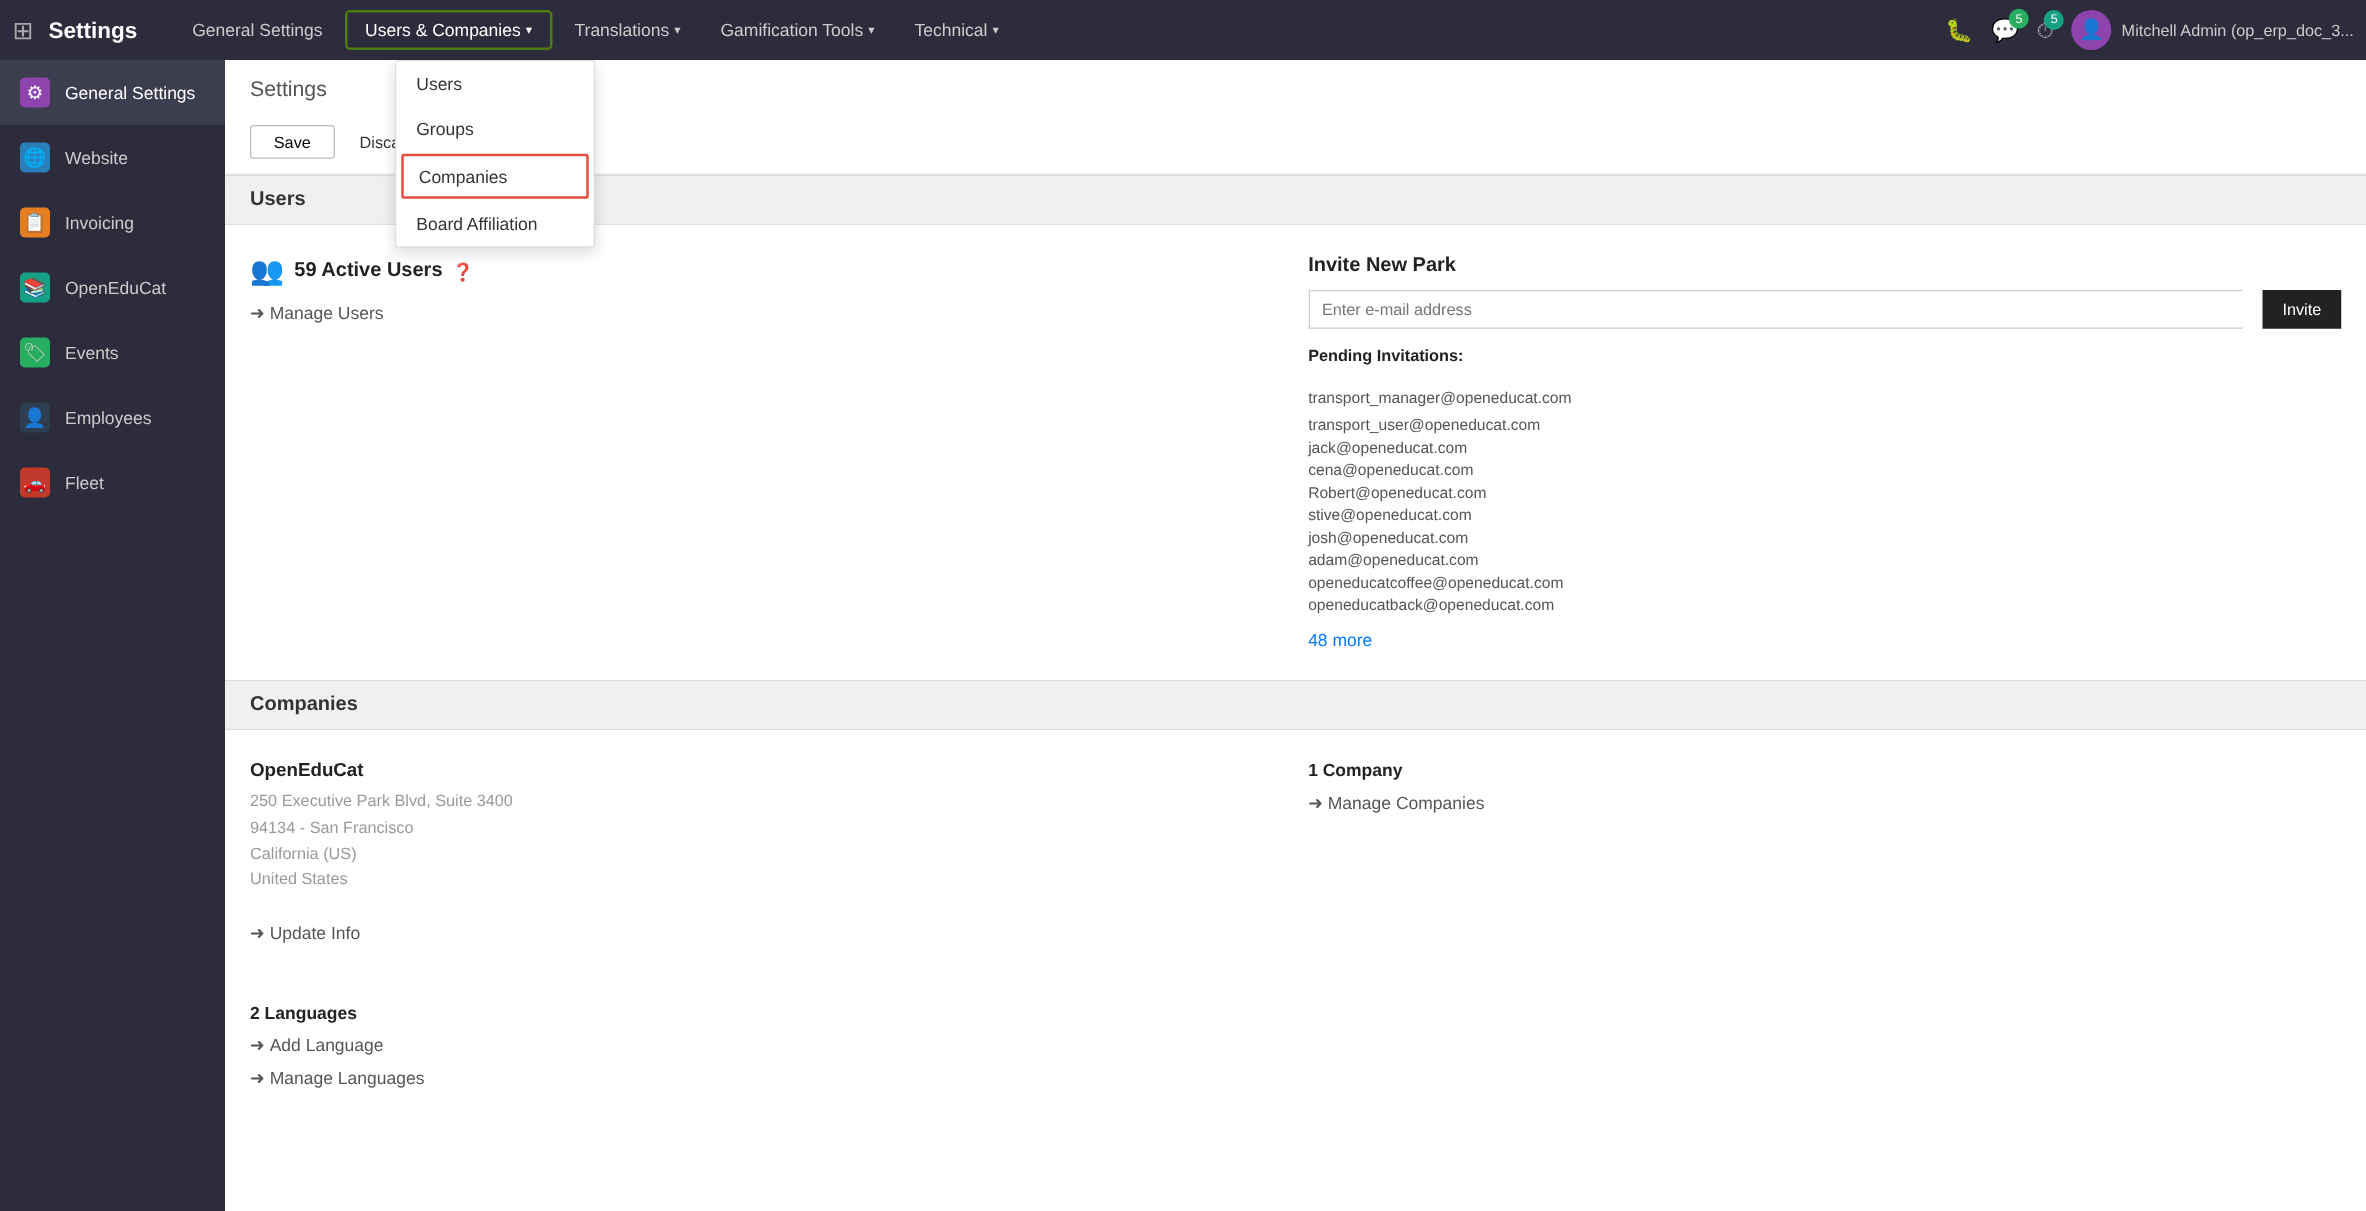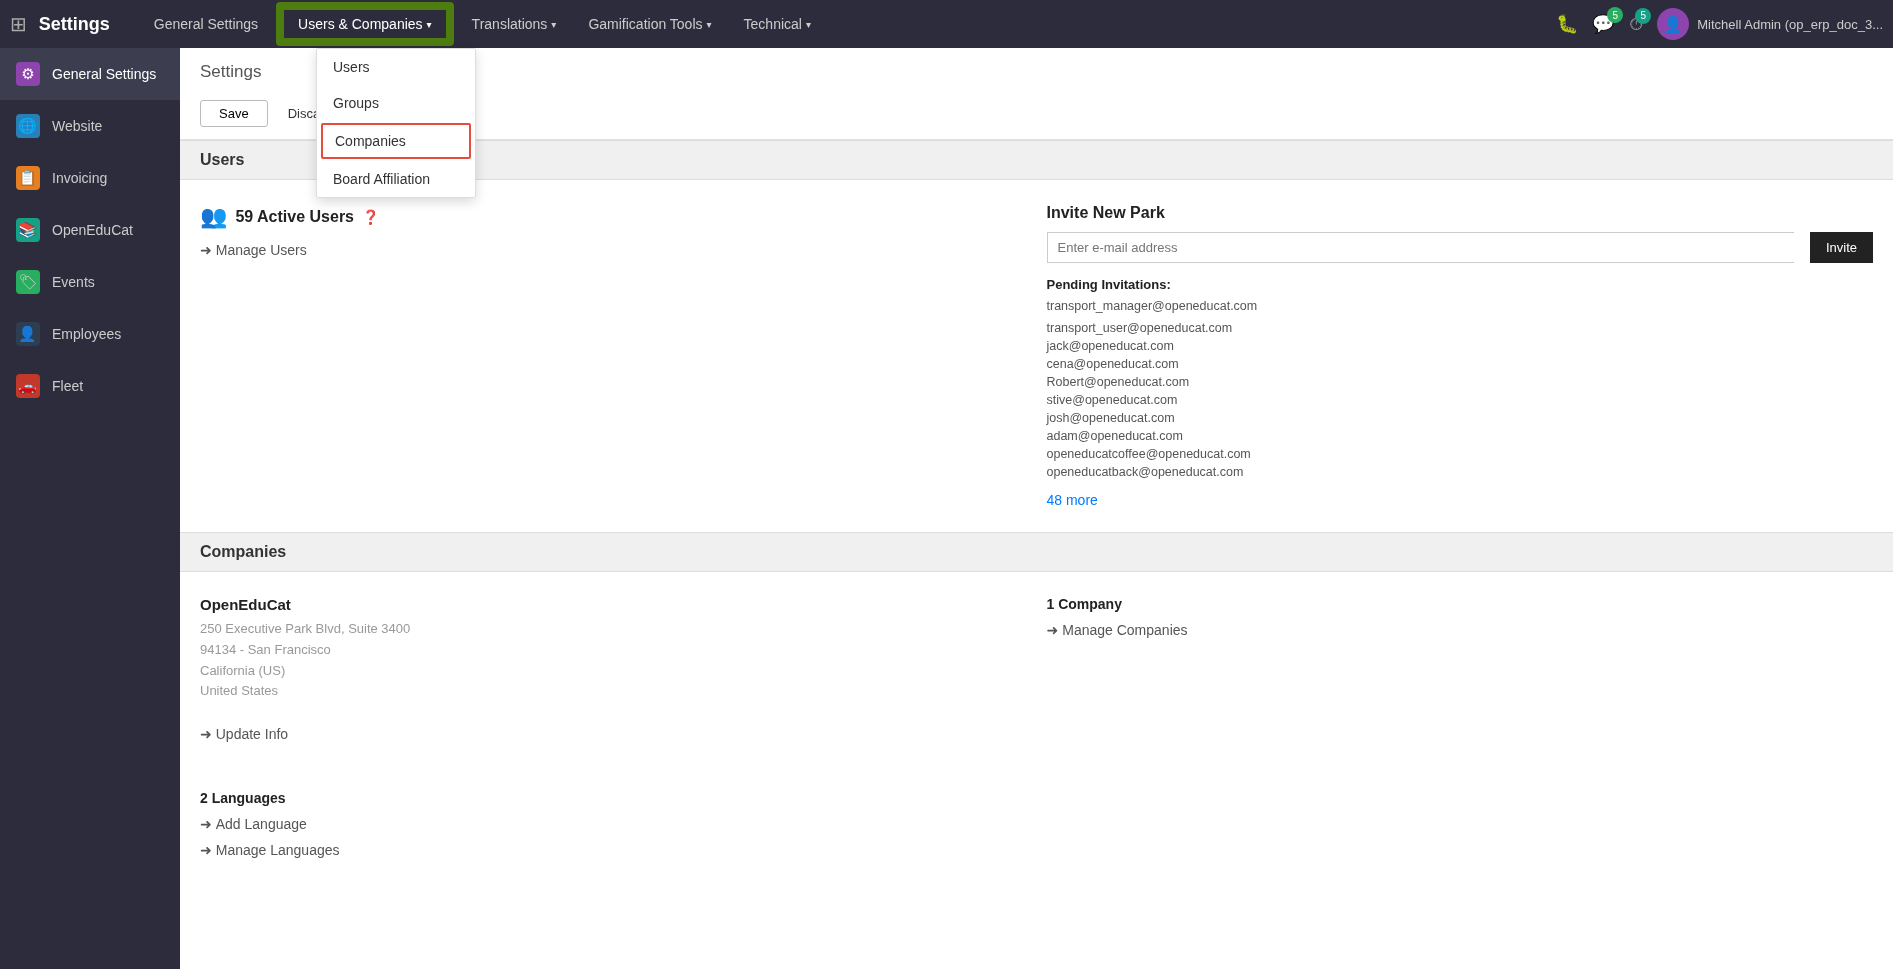--- a/index.html
+++ b/index.html
@@ -21,21 +21,21 @@
     .topnav-menu-item {
       padding: 6px 14px;
       cursor: pointer;
       border-radius: 4px;
       color: #ccc;
       font-size: 14px;
       display: flex; align-items: center; gap: 4px;
       position: relative;
     }
     .topnav-menu-item.active {
-      border: 8px solid #4d7c0f;
+      border: 2px solid #4d7c0f;
       color: #fff;
       border-radius: 4px;
     }
     .topnav-menu-item .caret { font-size: 10px; }
     .topnav-right { display: flex; align-items: center; gap: 14px; margin-left: auto; }
     .topnav-icon { font-size: 18px; color: #aaa; cursor: pointer; position: relative; }
     .topnav-badge {
       position: absolute; top: -6px; right: -8px;
       background: #27ae60; color: #fff; font-size: 10px;
       border-radius: 50%; width: 16px; height: 16px;
@@ -86,21 +86,21 @@
     .invite-row { display: flex; gap: 16px; margin-bottom: 14px; }
     .invite-input {
       flex: 1; border: 1px solid #ccc; padding: 7px 10px;
       font-size: 13px; border-right: none; outline: none;
       color: #999;
     }
     .invite-btn {
       background: #222; color: #fff; border: none;
       padding: 7px 16px; cursor: pointer; font-size: 13px;
     }
-    .pending-title { font-weight: 600; color: #222; margin-bottom: 6px; font-size: 13px; }
+    .pending-title { font-weight: 600; color: #222; margin-bottom: 18px; font-size: 13px; }
     .pending-emails { display: grid; grid-template-columns: 1fr; gap: 2px 16px; font-size: 12.5px; color: #555; }
     .pending-emails span { padding: 1px 0; }
     .more-link { color: #007bff; font-size: 14px; cursor: pointer; margin-top: 8px; display: block; }
 
     
     .companies-left { flex: 1; }
     .companies-right { flex: 1; }
     .company-name { font-size: 15px; font-weight: 600; color: #222; margin-bottom: 6px; }
     .company-address { color: #999; font-size: 13px; line-height: 1.6; margin-bottom: 24px; }
     .company-count { font-size: 14px; font-weight: 600; color: #222; margin-bottom: 10px; }

